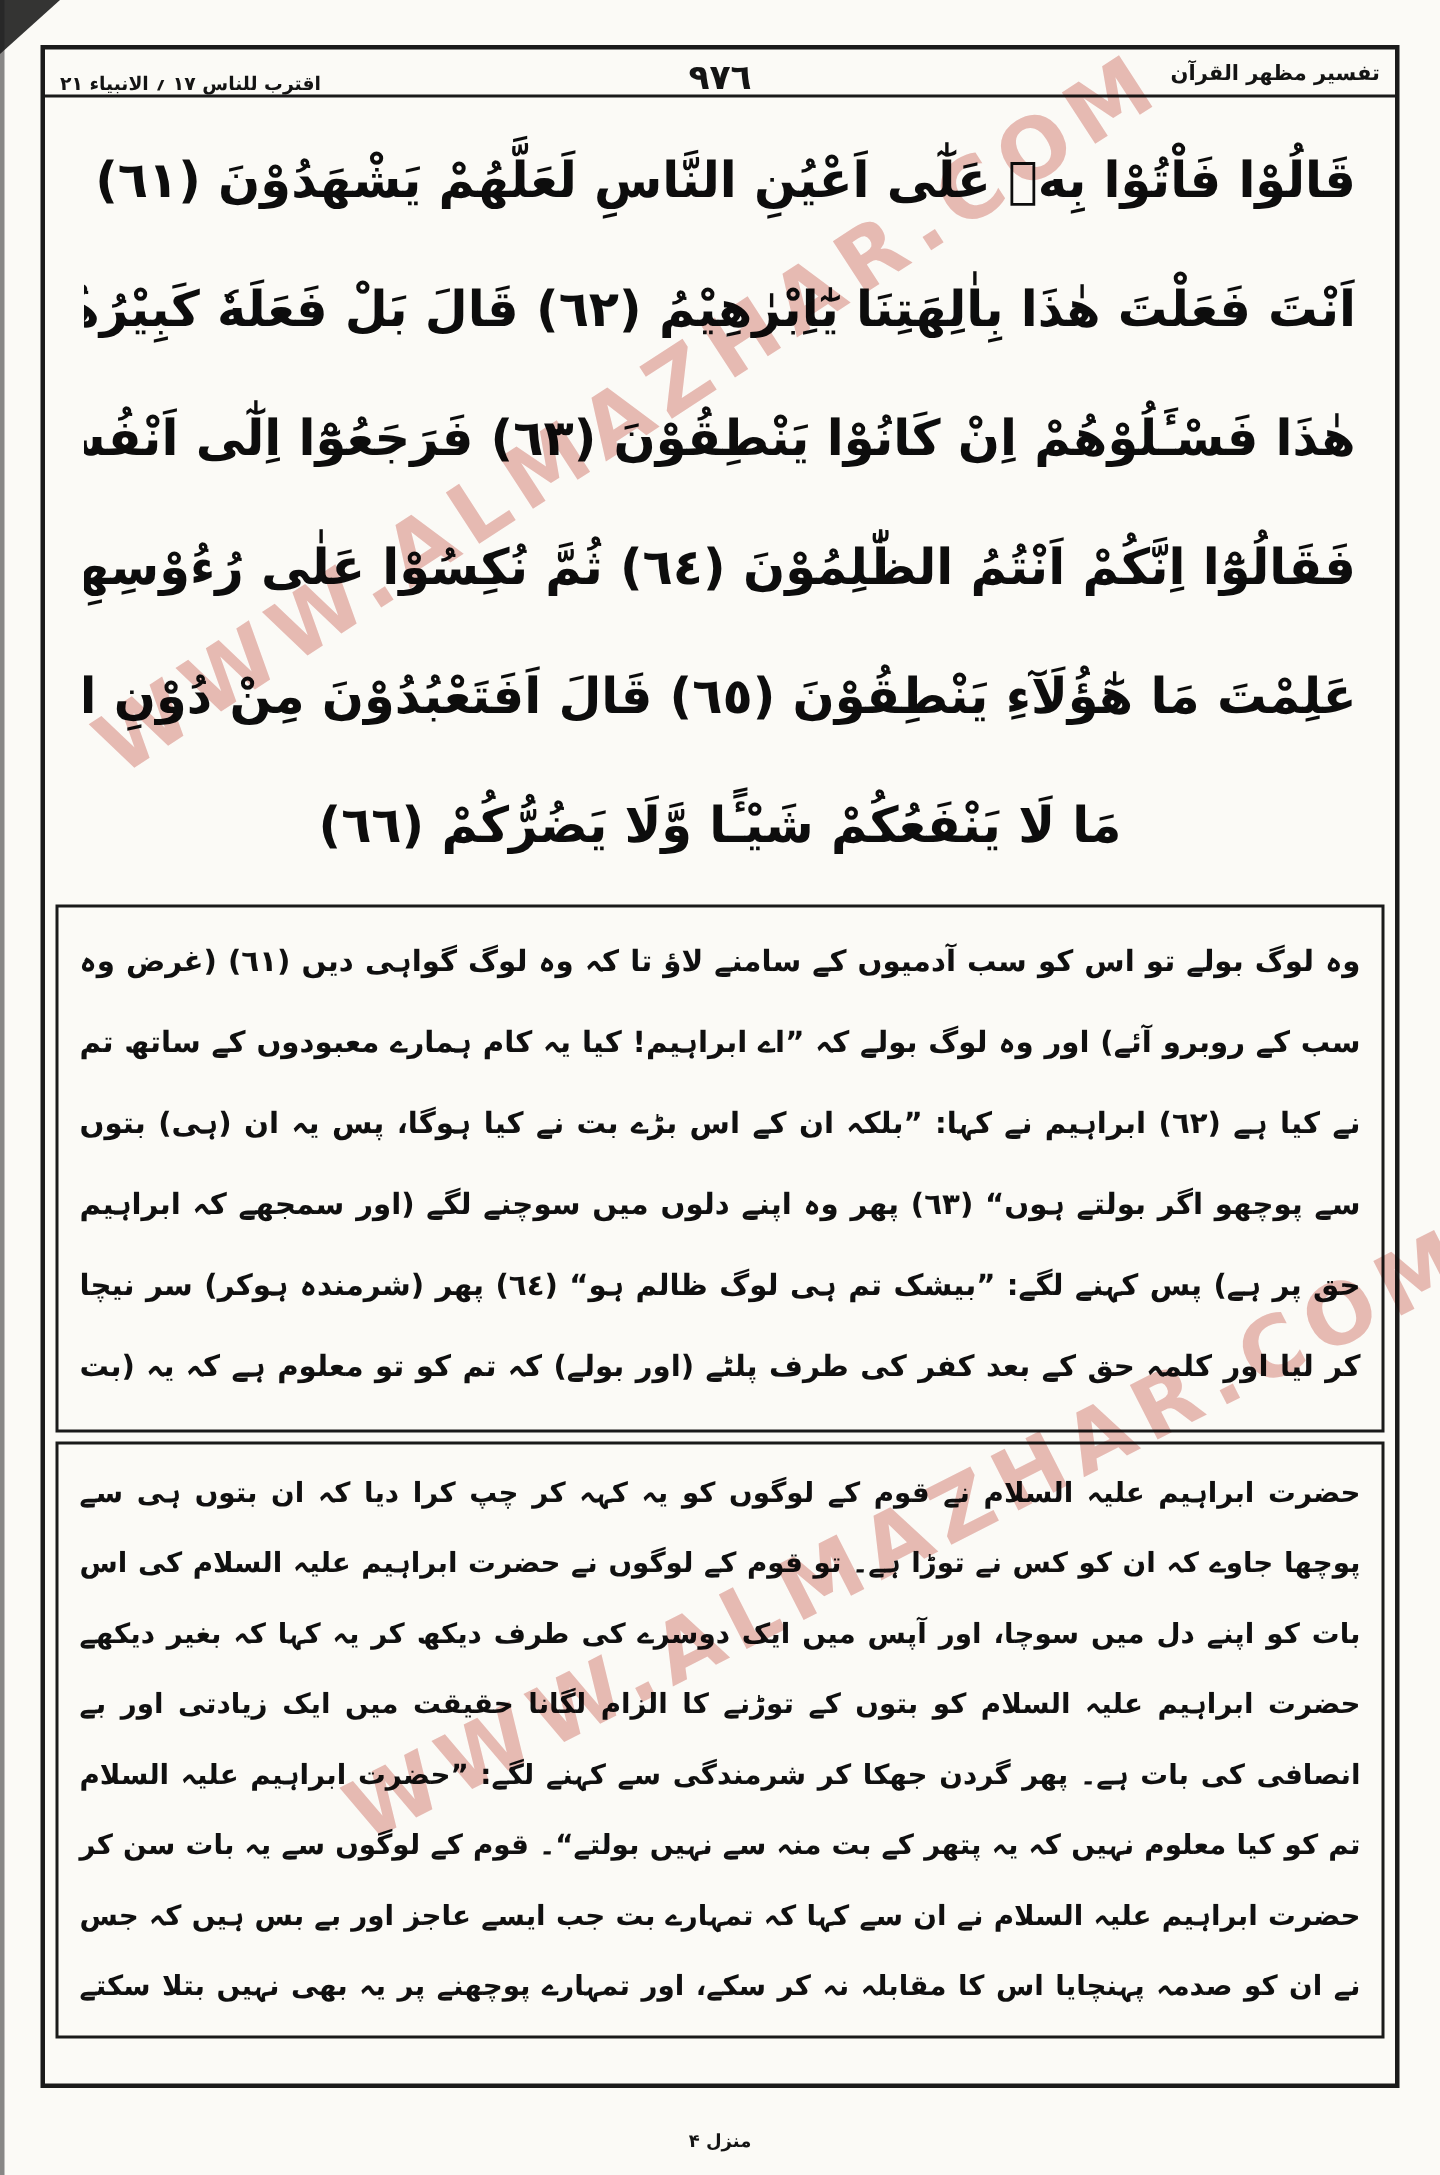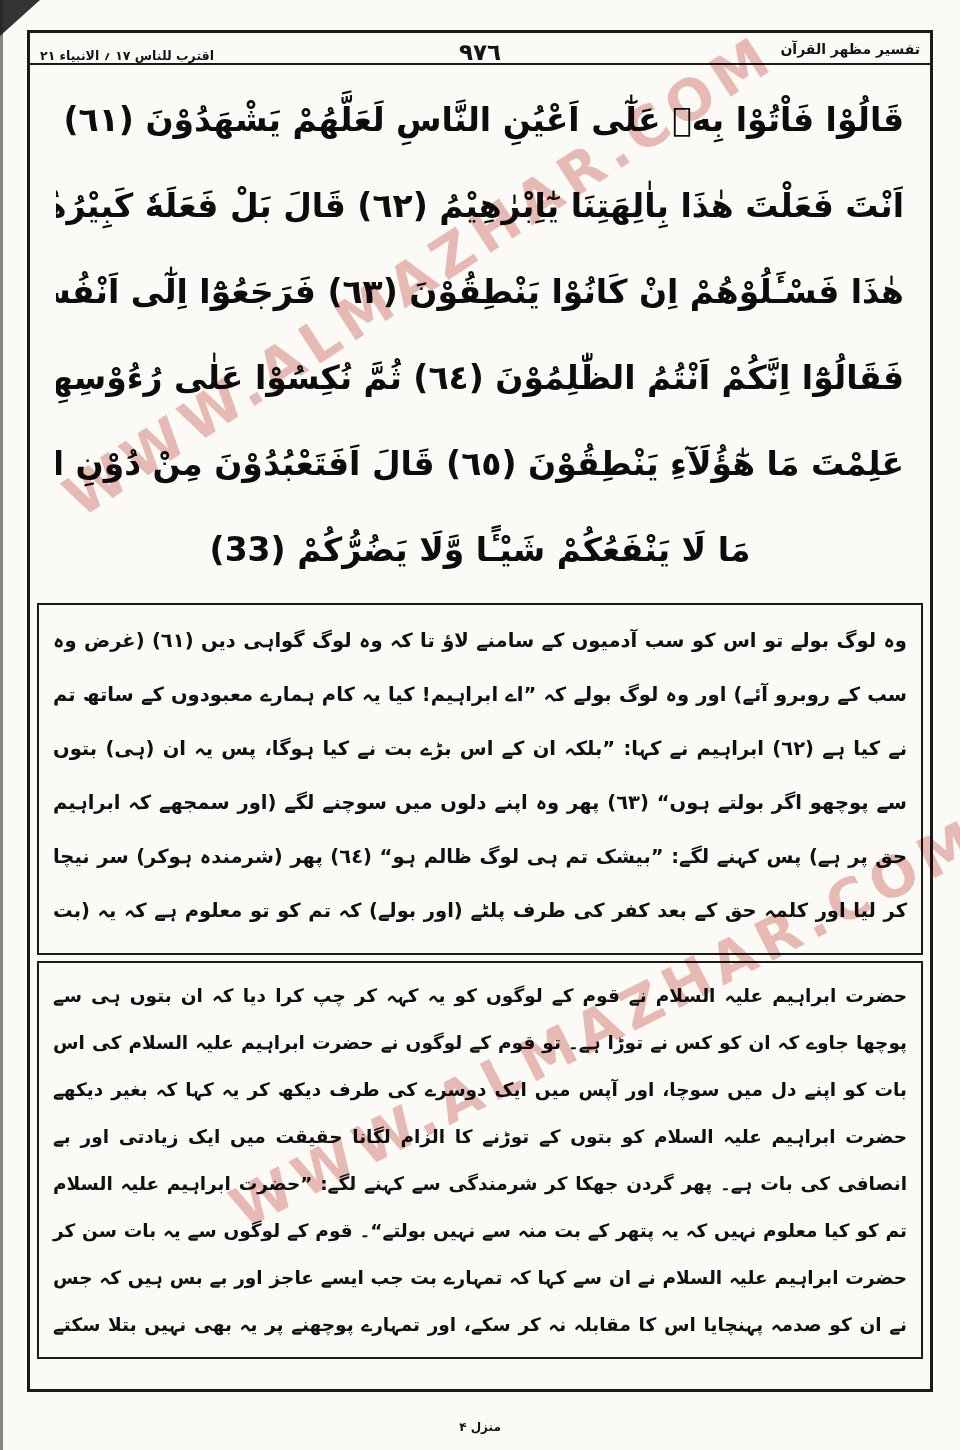--- a/index.html
+++ b/index.html
@@ -85,21 +85,21 @@
     <span class="h-center">٩٧٦</span>
     <span class="h-left">اقترب للناس ۱۷ ؍ الانبياء ۲۱</span>
   </div>
 
   <div class="quran">
     <p class="qline">قَالُوْا فَاْتُوْا بِهٖ عَلٰٓی اَعْيُنِ النَّاسِ لَعَلَّهُمْ يَشْهَدُوْنَ (٦١) قَالُوْٓا ءَ</p>
     <p class="qline">اَنْتَ فَعَلْتَ هٰذَا بِاٰلِهَتِنَا يٰٓاِبْرٰهِيْمُ (٦٢) قَالَ بَلْ فَعَلَهٗ كَبِيْرُهُمْ</p>
     <p class="qline">هٰذَا فَسْـَٔلُوْهُمْ اِنْ كَانُوْا يَنْطِقُوْنَ (٦٣) فَرَجَعُوْٓا اِلٰٓی اَنْفُسِهِمْ</p>
     <p class="qline">فَقَالُوْٓا اِنَّكُمْ اَنْتُمُ الظّٰلِمُوْنَ (٦٤) ثُمَّ نُكِسُوْا عَلٰی رُءُوْسِهِمْ ۚ لَقَدْ</p>
     <p class="qline">عَلِمْتَ مَا هٰٓؤُلَآءِ يَنْطِقُوْنَ (٦٥) قَالَ اَفَتَعْبُدُوْنَ مِنْ دُوْنِ اللّٰهِ</p>
-    <p class="qline qline-last">مَا لَا يَنْفَعُكُمْ شَيْـًٔا وَّلَا يَضُرُّكُمْ (33)</p>
+    <p class="qline qline-last">مَا لَا يَنْفَعُكُمْ شَيْـًٔا وَّلَا يَضُرُّكُمْ (٦٦)</p>
   </div>
 
   <div class="box box-translation">
     <p class="utext">وہ لوگ بولے تو اس کو سب آدمیوں کے سامنے لاؤ تا کہ وہ لوگ گواہی دیں (٦١) (غرض وہ سب کے روبرو آئے) اور وہ لوگ بولے کہ ”اے ابراہیم! کیا یہ کام ہمارے معبودوں کے ساتھ تم نے کیا ہے (٦٢) ابراہیم نے کہا: ”بلکہ ان کے اس بڑے بت نے کیا ہوگا، پس یہ ان (ہی) بتوں سے پوچھو اگر بولتے ہوں“ (٦٣) پھر وہ اپنے دلوں میں سوچنے لگے (اور سمجھے کہ ابراہیم حق پر ہے) پس کہنے لگے: ”بیشک تم ہی لوگ ظالم ہو“ (٦٤) پھر (شرمندہ ہوکر) سر نیچا کر لیا اور کلمہ حق کے بعد کفر کی طرف پلٹے (اور بولے) کہ تم کو تو معلوم ہے کہ یہ (بت کچھ) بولتے نہیں (٦٥) ابراہیم نے کہا: ”پس کیا تم اللہ کے سوا ایسی چیز کو پوجتے ہو کہ جو نہ تمہیں کچھ نفع دے اور نہ کچھ نقصان پہنچائے“ (٦٦)</p>
   </div>
 
   <div class="box box-commentary">
     <p class="ctext">حضرت ابراہیم علیہ السلام نے قوم کے لوگوں کو یہ کہہ کر چپ کرا دیا کہ ان بتوں ہی سے پوچھا جاوے کہ ان کو کس نے توڑا ہے۔ تو قوم کے لوگوں نے حضرت ابراہیم علیہ السلام کی اس بات کو اپنے دل میں سوچا، اور آپس میں ایک دوسرے کی طرف دیکھ کر یہ کہا کہ بغیر دیکھے حضرت ابراہیم علیہ السلام کو بتوں کے توڑنے کا الزام لگانا حقیقت میں ایک زیادتی اور بے انصافی کی بات ہے۔ پھر گردن جھکا کر شرمندگی سے کہنے لگے: ”حضرت ابراہیم علیہ السلام تم کو کیا معلوم نہیں کہ یہ پتھر کے بت منہ سے نہیں بولتے“۔ قوم کے لوگوں سے یہ بات سن کر حضرت ابراہیم علیہ السلام نے ان سے کہا کہ تمہارے بت جب ایسے عاجز اور بے بس ہیں کہ جس نے ان کو صدمہ پہنچایا اس کا مقابلہ نہ کر سکے، اور تمہارے پوچھنے پر یہ بھی نہیں بتلا سکتے کہ کس شخص نے ان کو صدمہ پہنچایا۔ تو پھر تم کو یہ سمجھ لینا چاہیے کہ تم اور تمہارے بت دونوں بیزاری کے قابل ہیں۔ کیونکہ یہ بت اپنی پوجا کرنے والوں کے ساتھ نہ کچھ بھلائی کر سکتے ہیں، نہ پوجا کے چھوڑ دینے والوں کے ساتھ کچھ برائی۔</p>
   </div>
 

